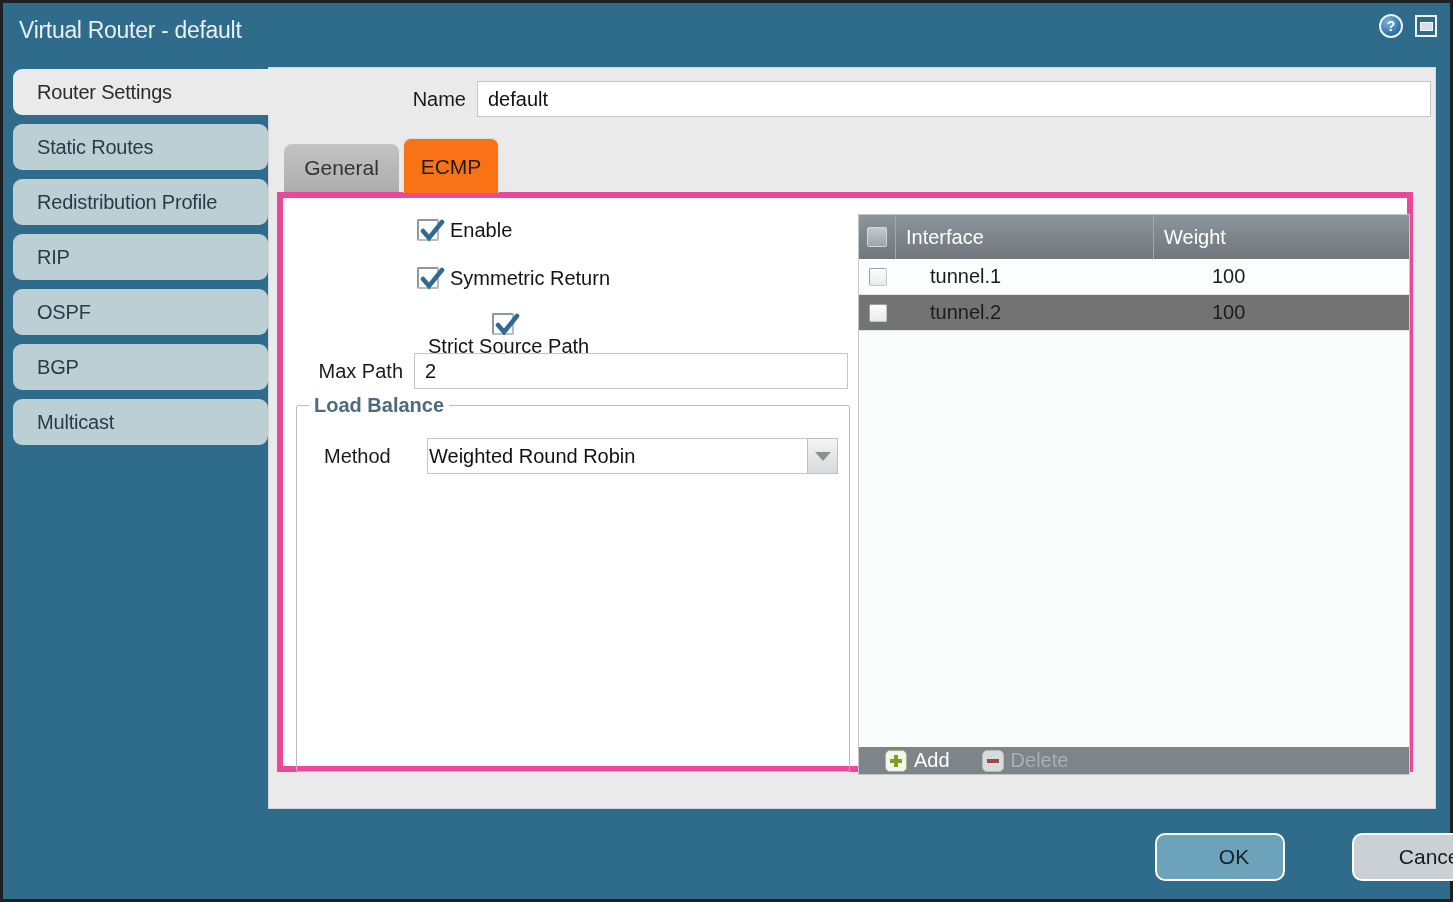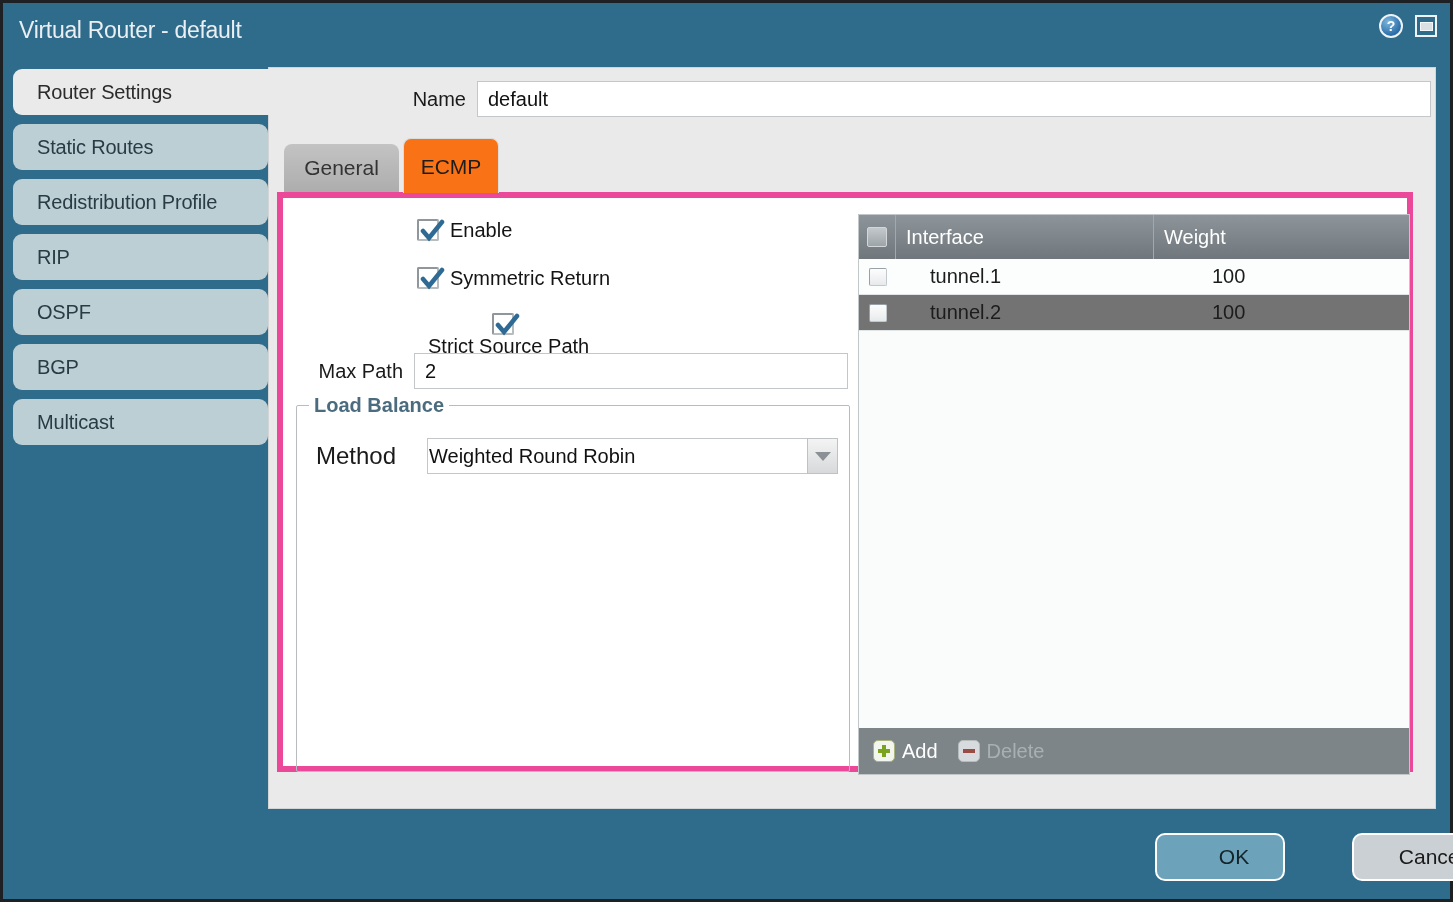--- a/index.html
+++ b/index.html
@@ -94,21 +94,21 @@
   
   .lb-fieldset{
     position:absolute;left:13px;top:196px;width:554px;height:378px;box-sizing:border-box;
     border:1px solid #b8bcbe;border-radius:2px;margin:0;padding:0;background:transparent;
   }
   .lb-fieldset legend{
     font-size:20px;font-weight:bold;color:#4a6c7e;margin-left:12px;padding:0 5px;
   }
   .method-label{
     position:absolute;left:13px;top:240px;width:120px;height:36px;line-height:36px;
-    text-align:center;font-size:24px;color:#1a1a1a;
+    text-align:left;font-size:20px;color:#1a1a1a;padding-left:28px;
   }
   .combo{position:absolute;left:144px;top:240px;width:411px;height:36px;display:flex;cursor:pointer;}
   .combo-text{
     flex:1;box-sizing:border-box;border:1px solid #c4c7c9;border-right:none;background:#fff;
     font-size:20px;line-height:34px;padding:0 1px;color:#111;white-space:nowrap;overflow:hidden;
   }
   .combo-btn{
     width:31px;box-sizing:border-box;border:1px solid #bfc2c4;
     background:linear-gradient(180deg,#f4f4f4,#d7d9da);
     display:flex;align-items:center;justify-content:center;
@@ -140,22 +140,22 @@
   .trow.i1{top:80px;background:#737373;}
   .td-cb{width:37px;display:flex;justify-content:center;}
   .row-cb{
     width:18px;height:18px;box-sizing:border-box;border-radius:2px;cursor:pointer;
     background:linear-gradient(180deg,#fdfdfd,#e7eaec);
     border:1px solid;border-color:#9aa1a6 #c3c8cc #c3c8cc #9aa1a6;
   }
   .td-if{width:258px;padding-left:10px;box-sizing:border-box;}
   .td-wt{flex:1;padding-left:10px;box-sizing:border-box;}
   .tfoot{
-    position:absolute;left:0;bottom:0;width:100%;height:46px;background:#7d8589;
-    display:flex;align-items:center;padding-left:14px;box-sizing:border-box;gap:20px;
+    position:absolute;left:0;bottom:0;width:100%;height:27px;background:#7d8589;
+    display:flex;align-items:center;padding-left:26px;box-sizing:border-box;gap:32px;
   }
   .foot-btn{display:flex;align-items:center;gap:7px;cursor:pointer;}
   .foot-btn .lbl{font-size:20px;color:#fff;}
   .foot-btn.disabled .lbl{color:#a9b0b4;}
   .icon-sq{
     width:22px;height:22px;border-radius:5px;position:relative;box-sizing:border-box;
   }
   .plus-icon{background:#f3f5ef;border:1px solid #aab37e;}
   .plus-icon::before,.plus-icon::after{
     content:"";position:absolute;background:#7aa41e;

